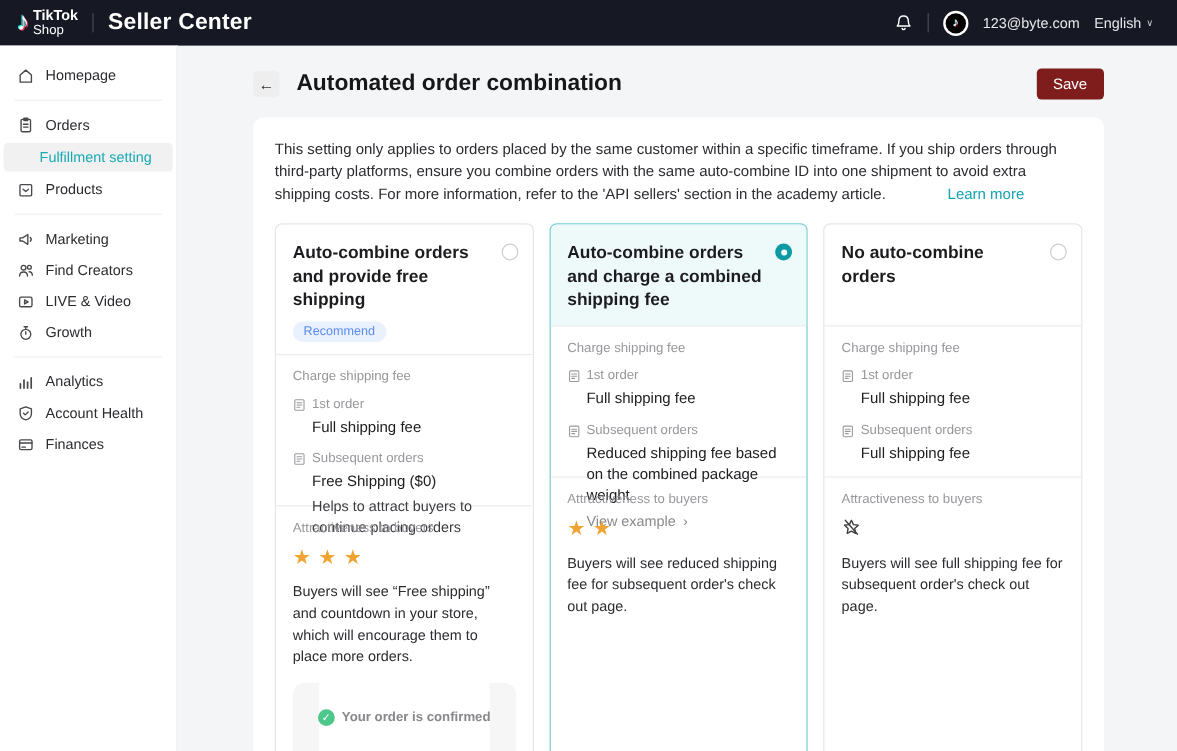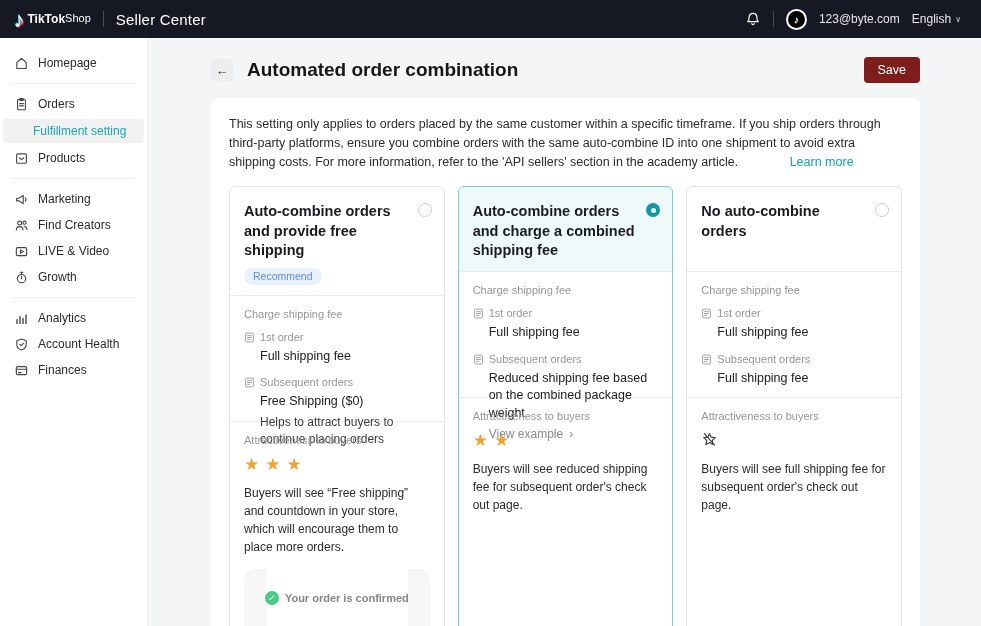--- a/index.html
+++ b/index.html
@@ -3,25 +3,25 @@
 <meta charset="utf-8">
 <style>
   * { margin:0; padding:0; box-sizing:border-box; }
   html,body { width:981px; height:626px; overflow:hidden; font-family:"Liberation Sans", sans-serif; background:#f4f5f6; }
 
   
   .navbar { height:38px; background:#161823; display:flex; align-items:center; justify-content:space-between; padding:0 20px 0 14px; color:#fff; }
   .nav-left { display:flex; align-items:center; gap:12px; }
   .logo { display:flex; align-items:center; gap:3px; cursor:pointer; }
   .logo-note { font-size:21px; font-weight:700; color:#fff; text-shadow:-1px -1px 0 #25f4ee, 1px 1px 0 #fe2c55; line-height:1; }
-  .brand { display:flex; line-height:1.02;justify-content:space-between; }
+  .brand { display:flex; flex-direction:column; line-height:1.02;justify-content:space-between; }
   .brand b { font-size:12px; font-weight:700; }
   .brand span { font-size:11px; font-weight:400; }
   .nav-sep { width:1px; height:16px; background:#4a4c55; }
-  .product-name { font-size:15px; font-weight:400; letter-spacing:.2px; }
+  .product-name { font-size:19px; font-weight:700; letter-spacing:.2px; }
   .nav-right { display:flex; align-items:center; gap:12px; }
   .bell { display:flex; align-items:center; cursor:pointer; }
   .avatar { width:21px; height:21px; border-radius:50%; background:#fff; display:flex; align-items:center; justify-content:center; }
   .avatar-inner { width:17px; height:17px; border-radius:50%; background:#000; color:#fff; font-size:10px; display:flex; align-items:center; justify-content:center; text-shadow:-0.5px -0.5px 0 #25f4ee, 0.5px 0.5px 0 #fe2c55; }
   .email { font-size:12px; color:#e8e8ea; }
   .lang { font-size:12px; color:#e8e8ea; display:flex; align-items:center; gap:4px; cursor:pointer; }
   .lang .chev { font-size:8px; color:#c9c9cf; }
 
   
   .app { display:flex; height:588px; }

